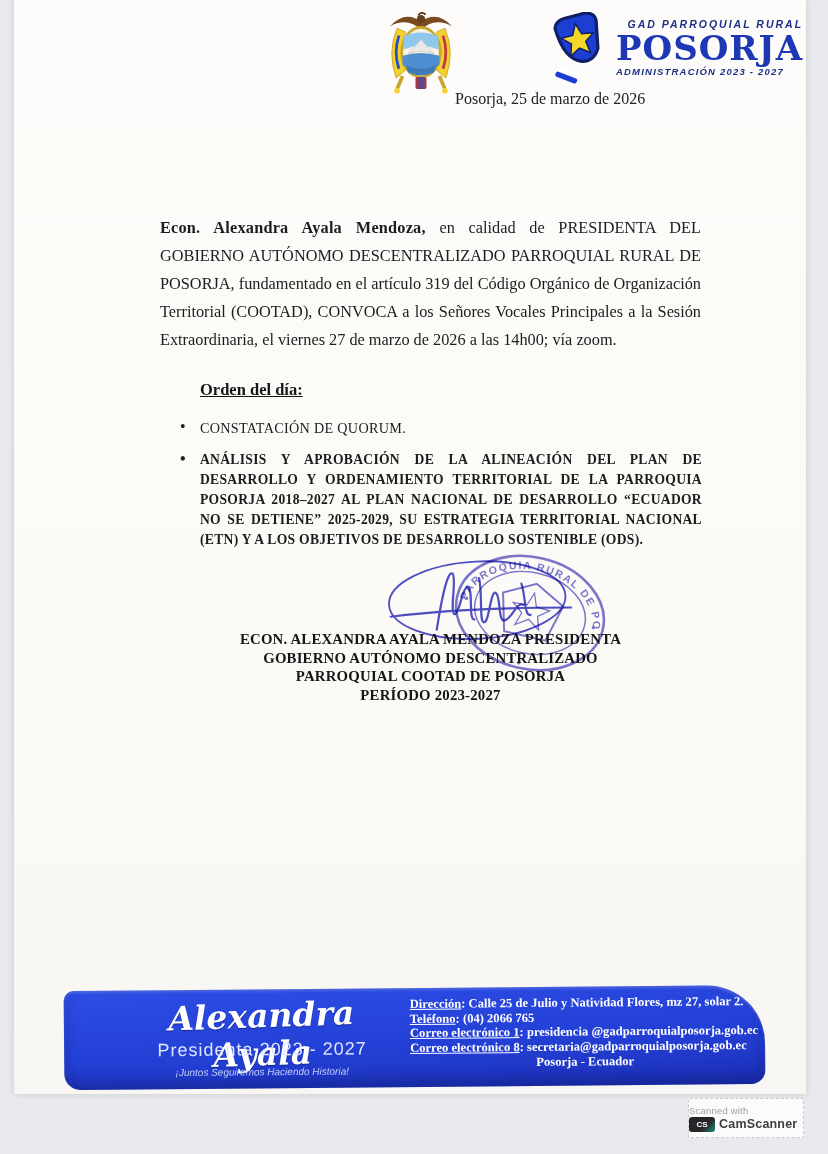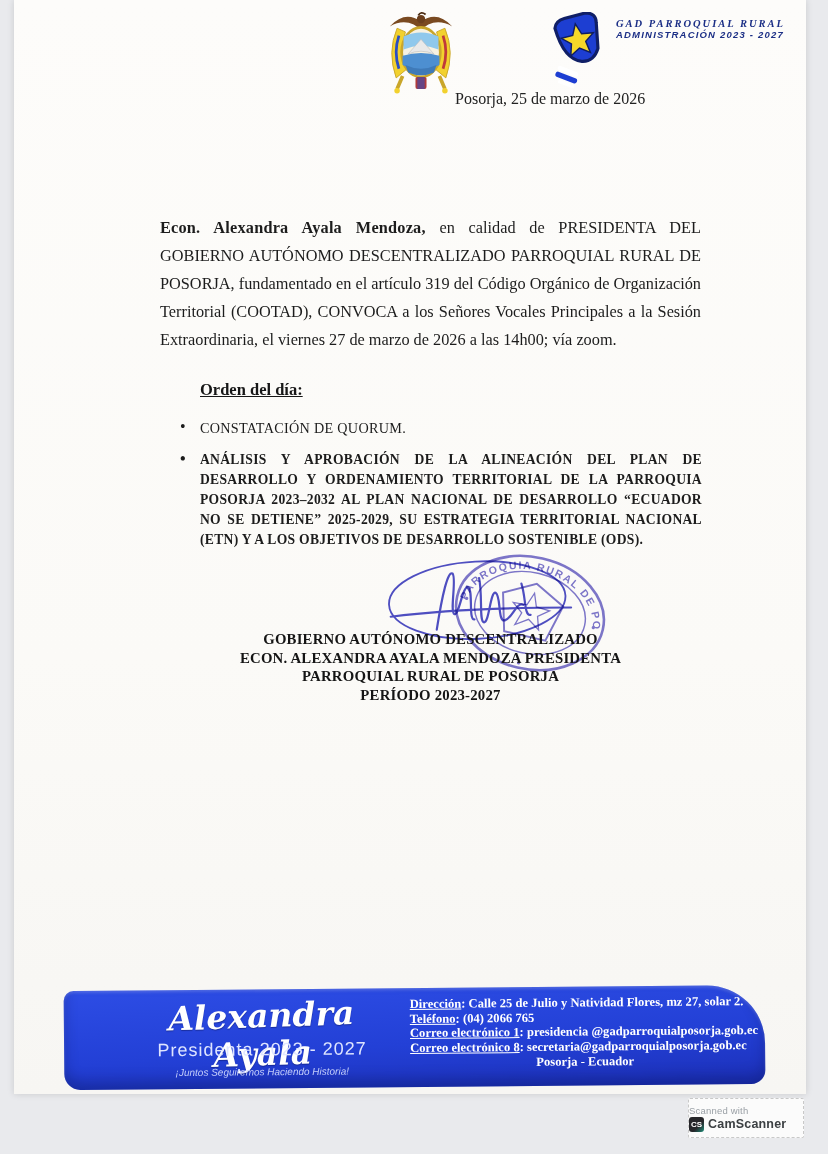--- a/index.html
+++ b/index.html
@@ -13,21 +13,21 @@
     background: linear-gradient(180deg, #fdfcfa 0%, #fbfaf7 60%, #f7f6f3 100%);
     box-shadow: 0 0 7px rgba(0,0,0,.14);
     color: #1e1e1e;
   }
   
   .coat { position:absolute; left:361px; top:8px; width:92px; height:92px; }
   .logo { position:absolute; left:534px; top:12px; display:flex; gap:8px; align-items:flex-start; }
   .logo-shield { width:60px; height:76px; flex:0 0 auto; }
   .logo-text { padding-top:6px; }
   .logo-top {
-    font-family:Liberation Serif, serif; font-weight:bold; font-style:italic;
+    font-family:Liberation Sans, sans-serif; font-weight:bold; font-style:italic;
     font-size:10.5px; letter-spacing:2px; color:#1c2f86; white-space:nowrap;text-align:right;
   }
   .logo-name {
     font-family:"DejaVu Serif", serif; font-weight:bold; font-size:34px; line-height:36px;
     color:#1d37b5; letter-spacing:1px;
   }
   .logo-bottom {
     font-family:"Liberation Sans", sans-serif; font-weight:bold; font-style:italic;
     font-size:9.5px; letter-spacing:1.2px; color:#1c2f86; white-space:nowrap;
   }
@@ -76,21 +76,21 @@
   .rib-loc { text-align:center; margin-top:1px; }
   
   .cs-badge {
     position:absolute; left:688px; top:1098px; width:116px; height:40px;
     background:#fbfbfb; border:1px dashed #c8c8c8; border-radius:2px;
     display:flex; flex-direction:column; align-items:flex-start; justify-content:center; gap:1px;
     font-family:"Liberation Sans", sans-serif;
   }
   .cs-line1 { font-size:9.5px; color:#9aa0a6; letter-spacing:.2px; }
   .cs-row { display:flex; align-items:center; gap:4px; }
-  .cs-icon { width:15px; height:15px; border-radius:3px;
+  .cs-icon { width:26px; height:15px; border-radius:3px;
     background: linear-gradient(135deg, #26262a 62%, #1f8f7a 100%);
     color:#fff; font-size:8px; font-weight:bold; display:flex; align-items:center; justify-content:center; }
   .cs-brand { font-size:12.5px; font-weight:bold; color:#3c4043; letter-spacing:.2px; }
 </style>
 </head>
 <body>
 
 <div class="screen">
   <div class="page">
 
@@ -121,36 +121,37 @@
           <path d="M33,13 L38,25 L51,26 L41,34 L44,47 L33,40 L22,47 L25,34 L15,26 L28,25 Z" fill="#f5d829" stroke="#0f1e60" stroke-width="1.6"></path>
         </g>
         <g stroke="#1d3ed2" stroke-width="6" stroke-linecap="round">
           <path d="M12,62 L30,69" stroke="#fff" stroke-width="5"></path>
           <path d="M10,69 L28,76" stroke="#1d3ed2"></path>
           <path d="M12,77 L26,82" stroke="#fff" stroke-width="4"></path>
         </g>
       </svg>
       <div class="logo-text">
         <div class="logo-top">GAD PARROQUIAL RURAL</div>
+        <div class="logo-name">POSORJA</div>
         <div class="logo-bottom">ADMINISTRACIÓN 2023 - 2027</div>
       </div>
     </div>
 
     <div class="date-line">Posorja, 25 de marzo de 2026</div>
 
     <div class="doc-title">
     </div>
 
     <p class="body-par"><b>Econ. Alexandra Ayala Mendoza,</b><span> en calidad de PRESIDENTA DEL GOBIERNO AUTÓNOMO DESCENTRALIZADO PARROQUIAL RURAL DE POSORJA, fundamentado en el artículo 319 del Código Orgánico de Organización Territorial (COOTAD), CONVOCA a los Señores Vocales Principales a la Sesión Extraordinaria, el viernes 27 de marzo de 2026 a las 14h00; vía zoom.</span></p>
 
     <div class="orden">Orden del día:</div>
 
     <ul class="agenda">
       <li class="item-1">CONSTATACIÓN DE QUORUM.</li>
-      <li class="item-2">ANÁLISIS Y APROBACIÓN DE LA ALINEACIÓN DEL PLAN DE DESARROLLO Y ORDENAMIENTO TERRITORIAL DE LA PARROQUIA POSORJA 2023–2032 AL PLAN NACIONAL DE DESARROLLO “ECUADOR NO SE DETIENE” 2025-2029, SU ESTRATEGIA TERRITORIAL NACIONAL (ETN) Y A LOS OBJETIVOS DE DESARROLLO SOSTENIBLE (ODS).</li>
+      <li class="item-2">ANÁLISIS Y APROBACIÓN DE LA ALINEACIÓN DEL PLAN DE DESARROLLO Y ORDENAMIENTO TERRITORIAL DE LA PARROQUIA POSORJA 2018–2027 AL PLAN NACIONAL DE DESARROLLO “ECUADOR NO SE DETIENE” 2025-2029, SU ESTRATEGIA TERRITORIAL NACIONAL (ETN) Y A LOS OBJETIVOS DE DESARROLLO SOSTENIBLE (ODS).</li>
     </ul>
 
     <svg class="signature" viewBox="0 0 210 100" aria-hidden="true">
       <g fill="none" stroke="#3c3cbb" stroke-width="2.4" stroke-linecap="round" opacity=".9">
         <ellipse cx="102" cy="48" rx="96" ry="42" transform="rotate(-3 102 48)" stroke-width="2"></ellipse>
         <path d="M58,80 C64,42 70,16 75,19 C80,23 72,60 77,63 C82,66 86,32 92,34 C98,37 92,70 99,69"></path>
         <path d="M104,24 C108,44 104,70 109,72 C115,74 116,38 122,40 C128,43 124,72 132,70 C141,67 144,50 152,53"></path>
         <path d="M150,30 C155,45 153,66 160,64"></path>
         <path d="M8,66 C70,58 150,56 204,56"></path>
       </g>
@@ -166,23 +167,23 @@
         </text>
         <path d="M110,48 L148,68 L136,114 L84,114 L72,68 Z" fill="none" stroke="#5d55c2" stroke-width="2.4"></path>
         <path d="M110,60 L116,76 L133,77 L120,87 L125,103 L110,93 L95,103 L100,87 L87,77 L104,76 Z" fill="none" stroke="#5d55c2" stroke-width="1.6"></path>
         <circle cx="110" cy="148" r="2" fill="#5d55c2"></circle>
         <circle cx="30" cy="85" r="2" fill="#5d55c2"></circle>
         <circle cx="190" cy="85" r="2" fill="#5d55c2"></circle>
       </g>
     </svg>
 
     <div class="sig-block">
+      <div>ECON. ALEXANDRA AYALA MENDOZA PRESIDENTA</div>
       <div>GOBIERNO AUTÓNOMO DESCENTRALIZADO</div>
-      <div>ECON. ALEXANDRA AYALA MENDOZA PRESIDENTA</div>
-      <div>PARROQUIAL RURAL DE POSORJA</div>
+      <div>PARROQUIAL COOTAD DE POSORJA</div>
       <div>PERÍODO 2023-2027</div>
     </div>
 
     <div class="ribbon">
       <div class="rib-name">Alexandra Ayala</div>
       <div class="rib-sub">Presidenta 2023 - 2027</div>
       <div class="rib-slogan">¡Juntos Seguiremos Haciendo Historia!</div>
       <div class="rib-contact">
         <div class="row"><span class="lbl">Dirección</span><span>: Calle 25 de Julio y Natividad Flores, mz 27, solar 2.</span></div>
         <div class="row"><span class="lbl">Teléfono</span><span>: (04) 2066 765</span></div>

